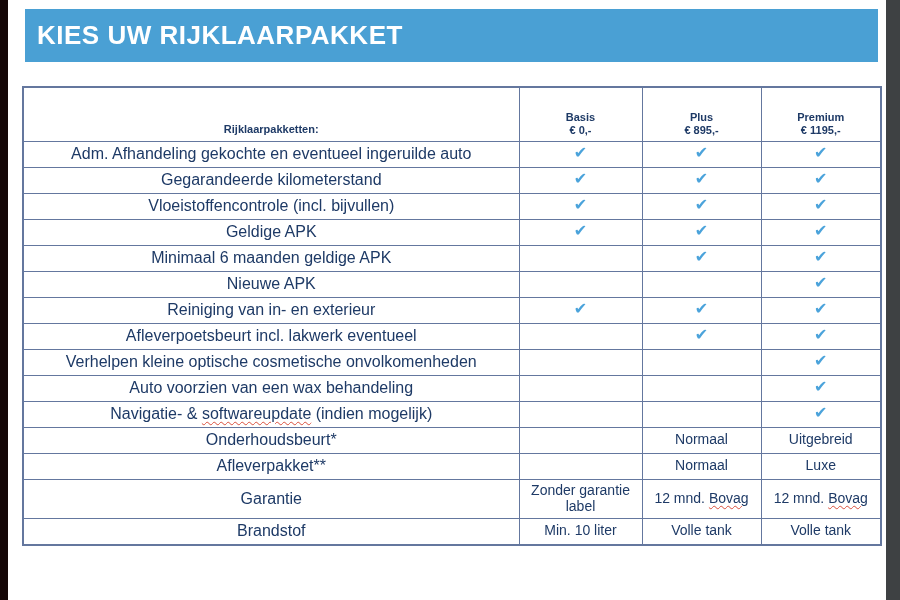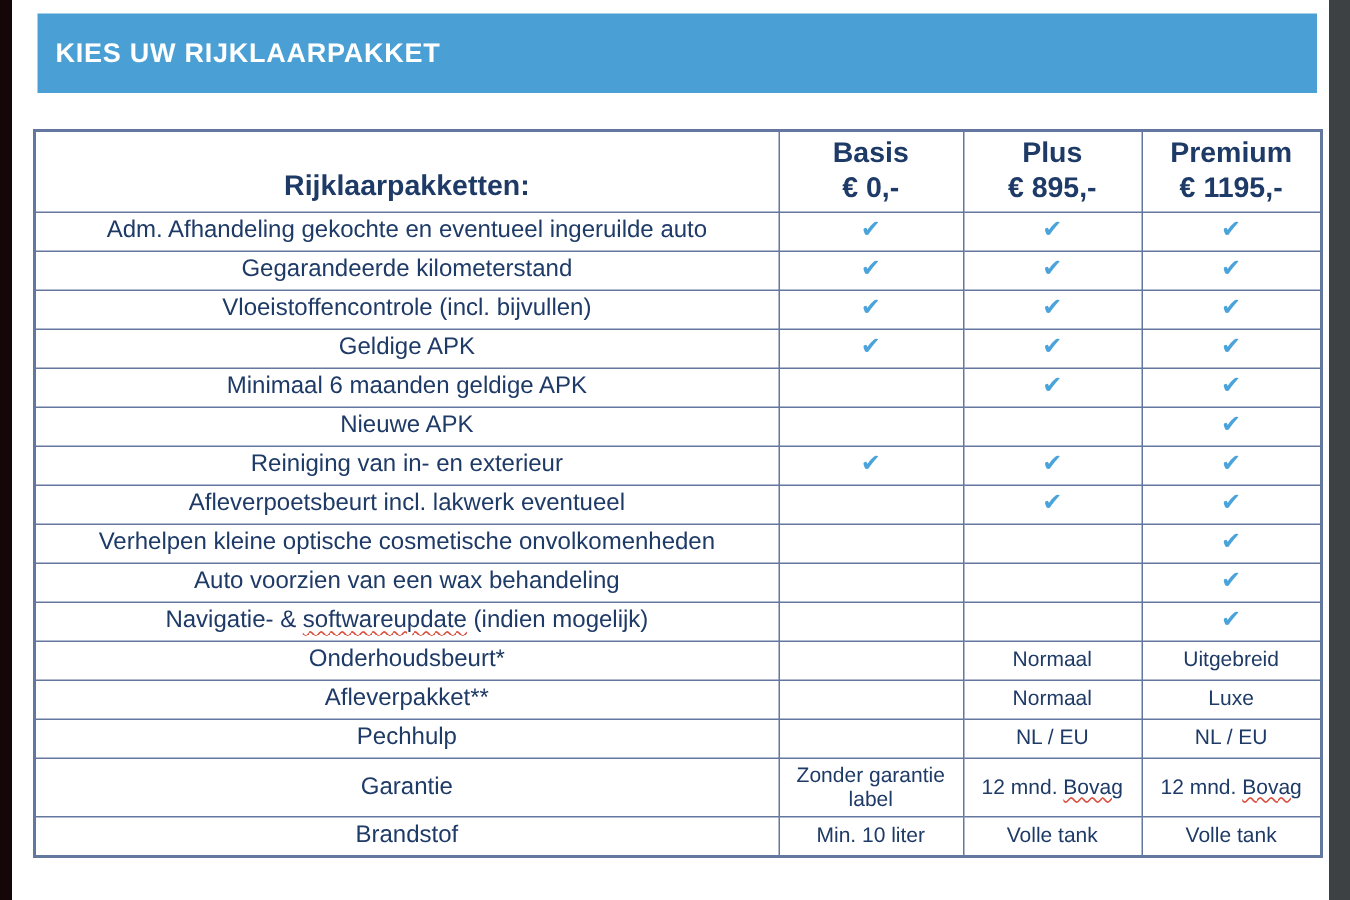--- a/index.html
+++ b/index.html
@@ -17,21 +17,21 @@
     position:absolute;left:886px;top:0;width:14px;height:600px;
     background:var(--right_strip);
   }
   .title-bar{
     position:absolute;left:25px;top:9px;width:853px;height:53px;
     background:var(--header_blue);
     display:flex;align-items:center;
     box-sizing:border-box;padding-left:12px;
   }
   .title-bar h1{
-    margin:0;color:#ffffff;font-size:18px;font-weight:bold;
+    margin:0;color:#ffffff;font-size:26px;font-weight:bold;
     letter-spacing:0.5px;
   }
   .pkg-table{
     position:absolute;left:22px;top:86px;width:858px;
     border-collapse:collapse;table-layout:fixed;
     border:2px solid var(--border);
   }
   .pkg-table col.c-label{width:496px;}
   .pkg-table col.c-basis{width:123px;}
   .pkg-table col.c-plus{width:119px;}
@@ -39,21 +39,21 @@
   .pkg-table th,.pkg-table td{
     border:1px solid var(--border);
     color:var(--navy);
     box-sizing:border-box;
     padding:2px 8px 3px 8px;
     line-height:1.2;
     overflow:hidden;
   }
   .pkg-table thead th{
     height:54px;vertical-align:bottom;
-    font-size:19px;font-weight:bold;
+    font-size:11px;font-weight:bold;
   }
   .pkg-table thead th.h-label{text-align:center;padding-bottom:4px;}
   .pkg-table thead th.h-pkg{text-align:center;padding-bottom:3px;}
   .h-pkg .pkg-name,.h-pkg .pkg-price{display:block;}
   .pkg-table td.label-cell{
     text-align:center;font-size:16px;height:26px;white-space:nowrap;
   }
   .pkg-table td.value-cell{
     text-align:center;font-size:14px;height:26px;vertical-align:middle;
   }
@@ -180,26 +180,20 @@
         <td class="value-cell">Normaal</td>
         <td class="value-cell">Uitgebreid</td>
       </tr>
       <tr>
         <td class="label-cell">Afleverpakket**</td>
         <td class="value-cell"></td>
         <td class="value-cell">Normaal</td>
         <td class="value-cell">Luxe</td>
       </tr>
       <tr>
-        <td class="label-cell">Pechhulp</td>
-        <td class="value-cell"></td>
-        <td class="value-cell">NL / EU</td>
-        <td class="value-cell">NL / EU</td>
-      </tr>
-      <tr>
         <td class="label-cell">Garantie</td>
         <td class="value-cell"><span class="small-note">Zonder garantie label</span></td>
         <td class="value-cell"><span>12 mnd. <span class="wavy">Bovag</span></span></td>
         <td class="value-cell"><span>12 mnd. <span class="wavy">Bovag</span></span></td>
       </tr>
       <tr>
         <td class="label-cell">Brandstof</td>
         <td class="value-cell">Min. 10 liter</td>
         <td class="value-cell">Volle tank</td>
         <td class="value-cell">Volle tank</td>

